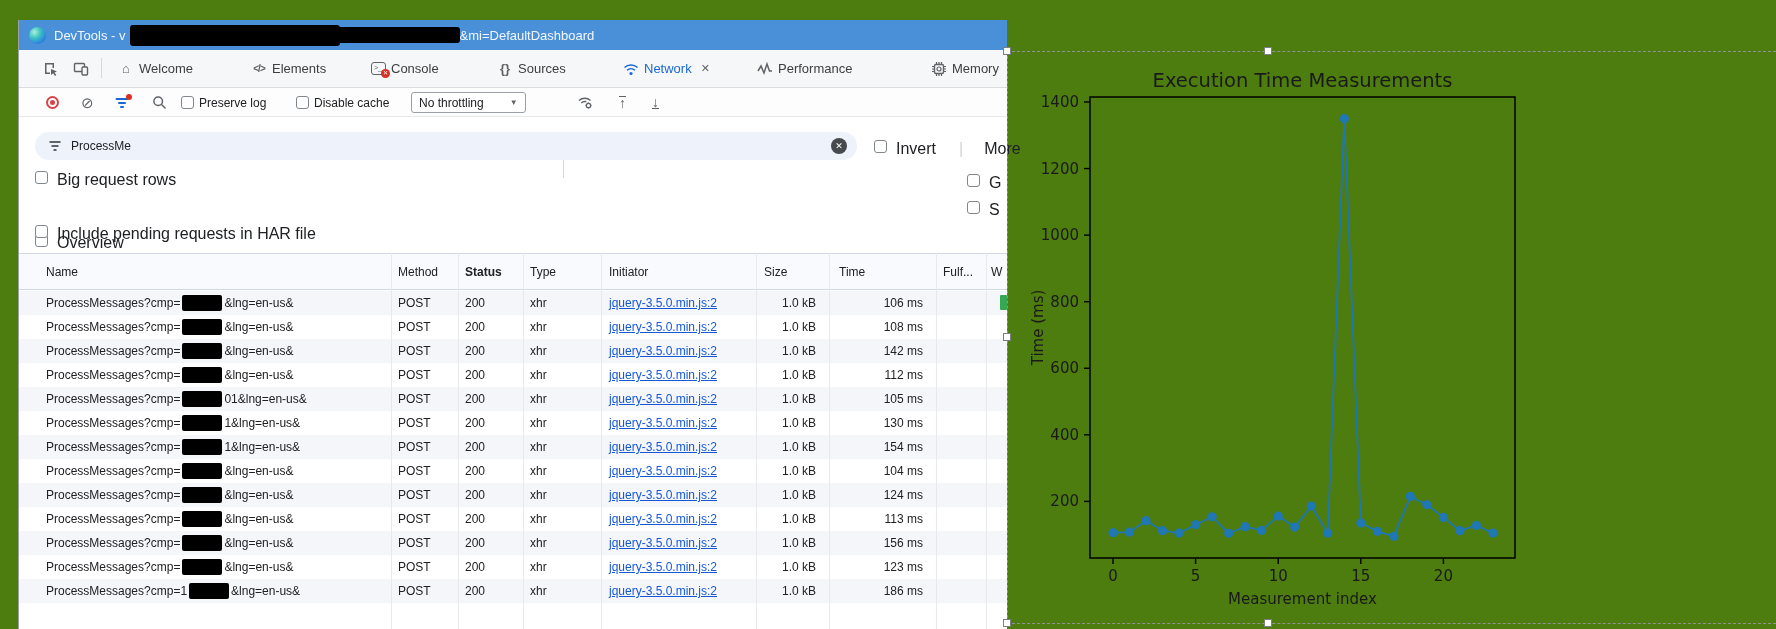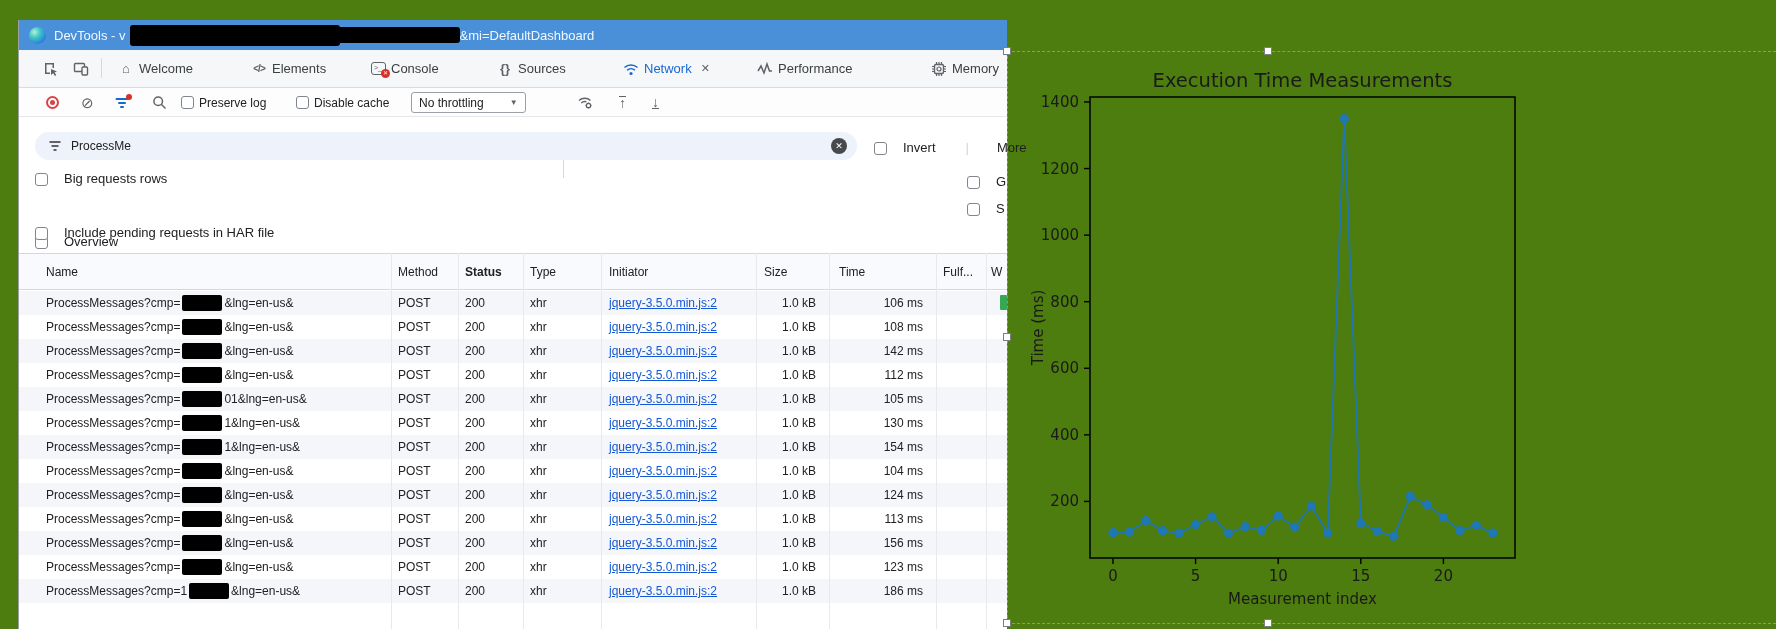--- a/index.html
+++ b/index.html
@@ -56,21 +56,21 @@
   .io-bar-under { border-bottom:1.6px solid #5f6368; }
   .io-bar-over  { border-top:1.6px solid #5f6368; }
   
   #filter-pill { position:absolute; left:16px; top:112px; width:822px; height:28px; background:#eef2fb;
                  border-radius:14px; display:flex; align-items:center; padding:0 10px 0 14px; font-size:12px; }
   .funnel2 { position:relative; width:12px; height:10px; margin-right:10px; }
   .funnel2 i { position:absolute; left:50%; transform:translateX(-50%); height:1.6px; background:#5f6368; display:block; }
   .funnel2 i:nth-child(1){ top:0; width:11px; } .funnel2 i:nth-child(2){ top:4px; width:7px; } .funnel2 i:nth-child(3){ top:8px; width:3px; }
   #filter-clear { margin-left:auto; width:16px; height:16px; border-radius:50%; background:#474a4d; color:#fff;
                   font-size:9px; line-height:16px; text-align:center; }
-  .chk-row { position:absolute; display:flex; align-items:flex-end; gap:16px; font-size:13px; white-space:nowrap; }
+  .chk-row { position:absolute; display:flex; align-items:flex-start; gap:9px; font-size:16px; white-space:nowrap; }
   .pipe { color:#d0d3d7; }
   
   #thead { position:absolute; left:0; top:233px; width:100%; height:37px; background:#f8fafd;
            border-top:1px solid #cfd8e3; border-bottom:1px solid #cfd8e3; font-size:12px; color:#202124; }
   .hcell { position:absolute; top:0; height:36px; display:flex; align-items:center; }
   #rows { position:absolute; left:0; top:271px; width:100%; }
   .row { position:absolute; left:0; width:100%; height:24px; font-size:12px; }
   .row.alt { background:#f4f6fa; }
   .cell { position:absolute; top:0; height:24px; display:flex; align-items:center; white-space:nowrap; }
   .cell.right { justify-content:flex-end; }
@@ -230,21 +230,21 @@
     </div>
     <div class="chk-row" style="left:855px; top:120px;">
       <span class="cb"></span>
       <span>Invert</span>
       <span class="pipe" style="margin-left:14px;">|</span>
       <span style="margin-left:12px;">More</span>
     </div>
 
     <div class="chk-row" style="left:16px; top:151px;">
       <span class="cb"></span>
-      <span>Big requests rows</span>
+      <span>Big request rows</span>
     </div>
     <div class="chk-row" style="left:948px; top:154px;">
       <span class="cb"></span>
       <span>G</span>
     </div>
     <div class="chk-row" style="left:16px; top:178px;margin-top:36px;">
       <span class="cb"></span>
       <span>Overview</span>
     </div>
     <div class="chk-row" style="left:948px; top:181px;">

